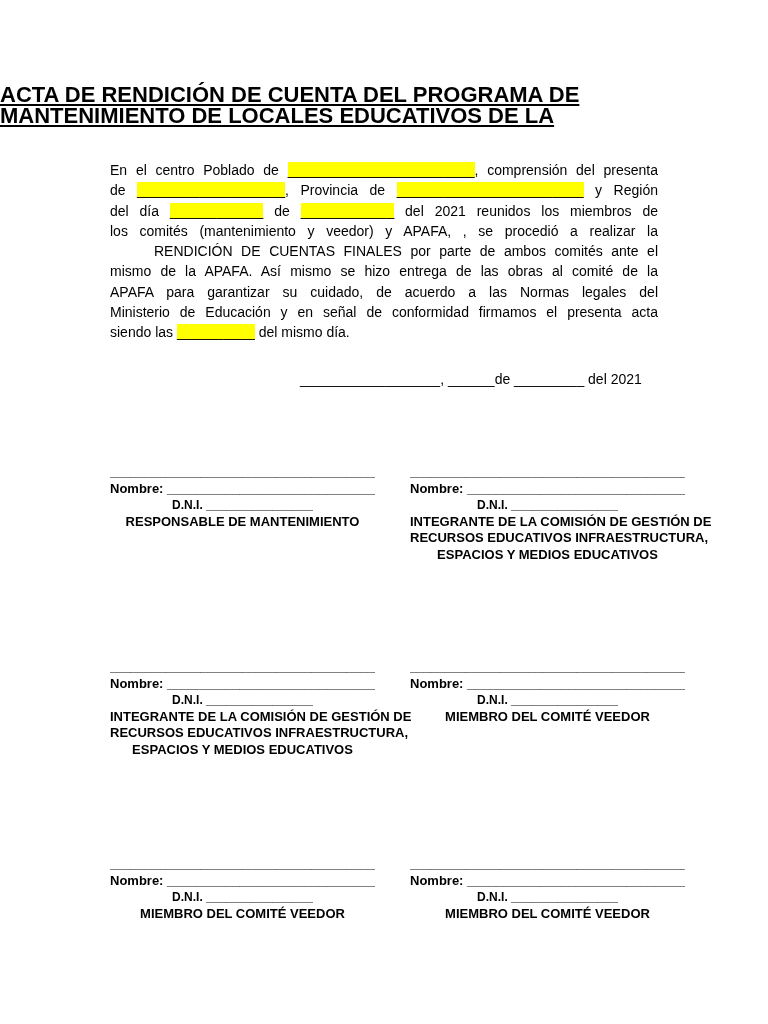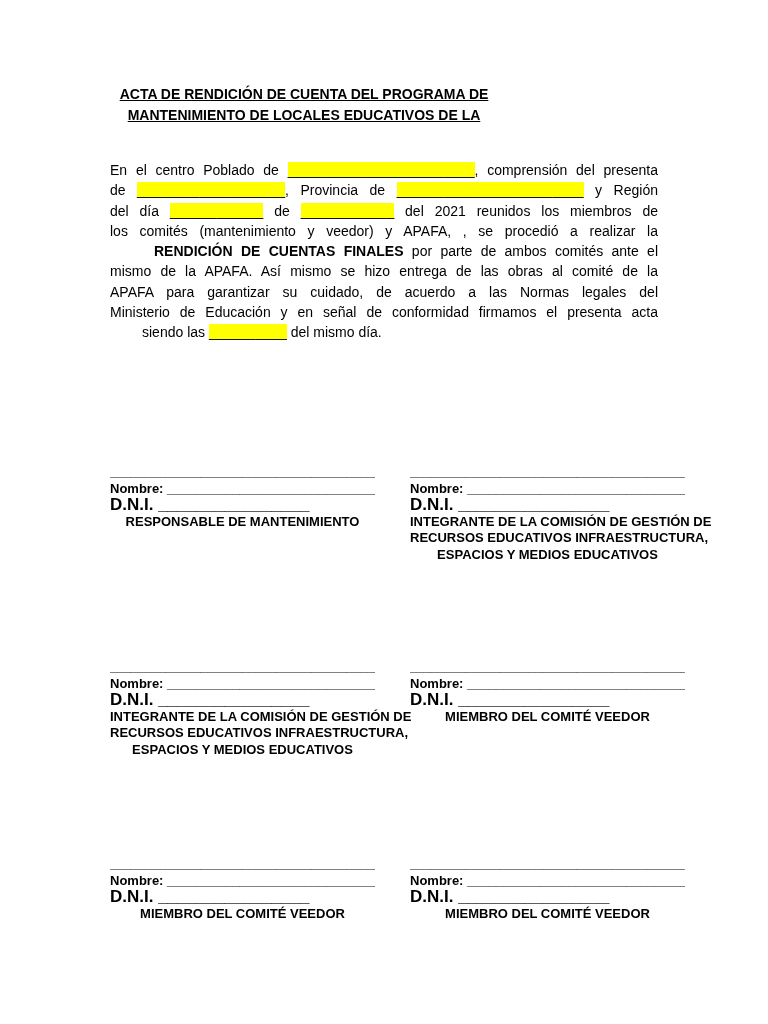--- a/index.html
+++ b/index.html
@@ -9,54 +9,54 @@
     font-family: "Liberation Sans", sans-serif;
     color: #000000;
     position: relative;
     overflow: hidden;
   }
   .page { position: absolute; inset: 0; background: #ffffff; }
 
   
   .title-block {
     position: absolute; top: 84px; left: 0; width: 608px;
-    text-align: center; font-weight: bold; font-size: 14px; line-height: 21px;
+    text-align: left; font-weight: bold; font-size: 22px; line-height: 21px;
   }
   .t-underline { text-decoration: underline; }
   .hl { background: #ffff00; }
 
   
   .paragraph {
     position: absolute; top: 160px; left: 110px; width: 548px;
     font-size: 14px; line-height: 20.3px;
   }
   .para-line { text-align: justify; text-align-last: justify; }
-  .para-line.last { text-align-last: left; margin-left: 32px; }
-  .bold { font-weight: bold; padding-left: 44px; }
+  .para-line.last { text-align-last: left; }
+  .bold { font-weight: normal; padding-left: 44px; }
 
   
   .dateline {
     position: absolute; top: 371px; left: 300px;
     font-size: 14px; white-space: nowrap;
   }
 
   
   .sig-row { position: absolute; left: 0; width: 768px; display: flex; align-items: flex-start; }
   .sig-row-1 { top: 464px; }
   .sig-row-2 { top: 659px; }
   .sig-row-3 { top: 856px; }
   .sig-block {
     font-weight: bold; font-size: 12.5px; line-height: 16.5px;
     text-align: center;
   }
   .sig-block:first-child { margin-left: 110px; width: 265px; }
   .sig-block:last-child  { margin-left: 35px;  width: 275px; }
   .sig-line  { text-align: left; white-space: nowrap; overflow: hidden; }
   .name-line { text-align: left; white-space: nowrap; overflow: hidden; font-size: 13px; }
-  .dni-line  { text-align: left; white-space: nowrap; font-size: 17px; }
+  .dni-line  { text-align: center; white-space: nowrap; font-size: 12px; }
   .role-line { text-align: center; white-space: nowrap; font-size: 13px; }
 </style>
 </head>
 <body>
 
 <div class="page">
 
   <div class="title-block">
     <div><span class="t-underline">ACTA DE RENDICIÓN DE CUENTA DEL PROGRAMA DE</span></div>
     <div><span class="t-underline">MANTENIMIENTO DE LOCALES EDUCATIVOS DE LA</span></div>
@@ -67,20 +67,21 @@
       <div class="para-line"><span>de </span><span class="hl">___________________</span><span>, Provincia de </span><span class="hl">________________________</span><span> y Región</span></div>
       <div class="para-line"><span>del día </span><span class="hl">____________</span><span> de </span><span class="hl">____________</span><span> del 2021 reunidos los miembros de</span></div>
       <div class="para-line"><span>los comités (mantenimiento y veedor) y APAFA, , se procedió a realizar la</span></div>
       <div class="para-line"><span class="bold">RENDICIÓN DE CUENTAS FINALES</span><span>  por parte de ambos comités ante el</span></div>
       <div class="para-line"><span>mismo de la APAFA. Así mismo se hizo entrega de las obras al comité de la</span></div>
       <div class="para-line"><span>APAFA para garantizar su cuidado, de acuerdo a las Normas legales del</span></div>
       <div class="para-line"><span>Ministerio de Educación y en señal de conformidad firmamos el presenta acta</span></div>
       <div class="para-line last"><span>siendo las </span><span class="hl">__________</span><span> del mismo día.</span></div>
     </div>
 
+  <div class="dateline">__________________, ______de _________ del 2021</div>
 
   <div class="sig-row sig-row-1">
       <div class="sig-block">
         <div class="sig-line">________________________________________</div>
         <div class="name-line">Nombre: _______________________________</div>
         <div class="dni-line">D.N.I. ________________</div>
         <div class="role-line">RESPONSABLE DE MANTENIMIENTO</div>
       </div>
       <div class="sig-block">
         <div class="sig-line">________________________________________</div>

